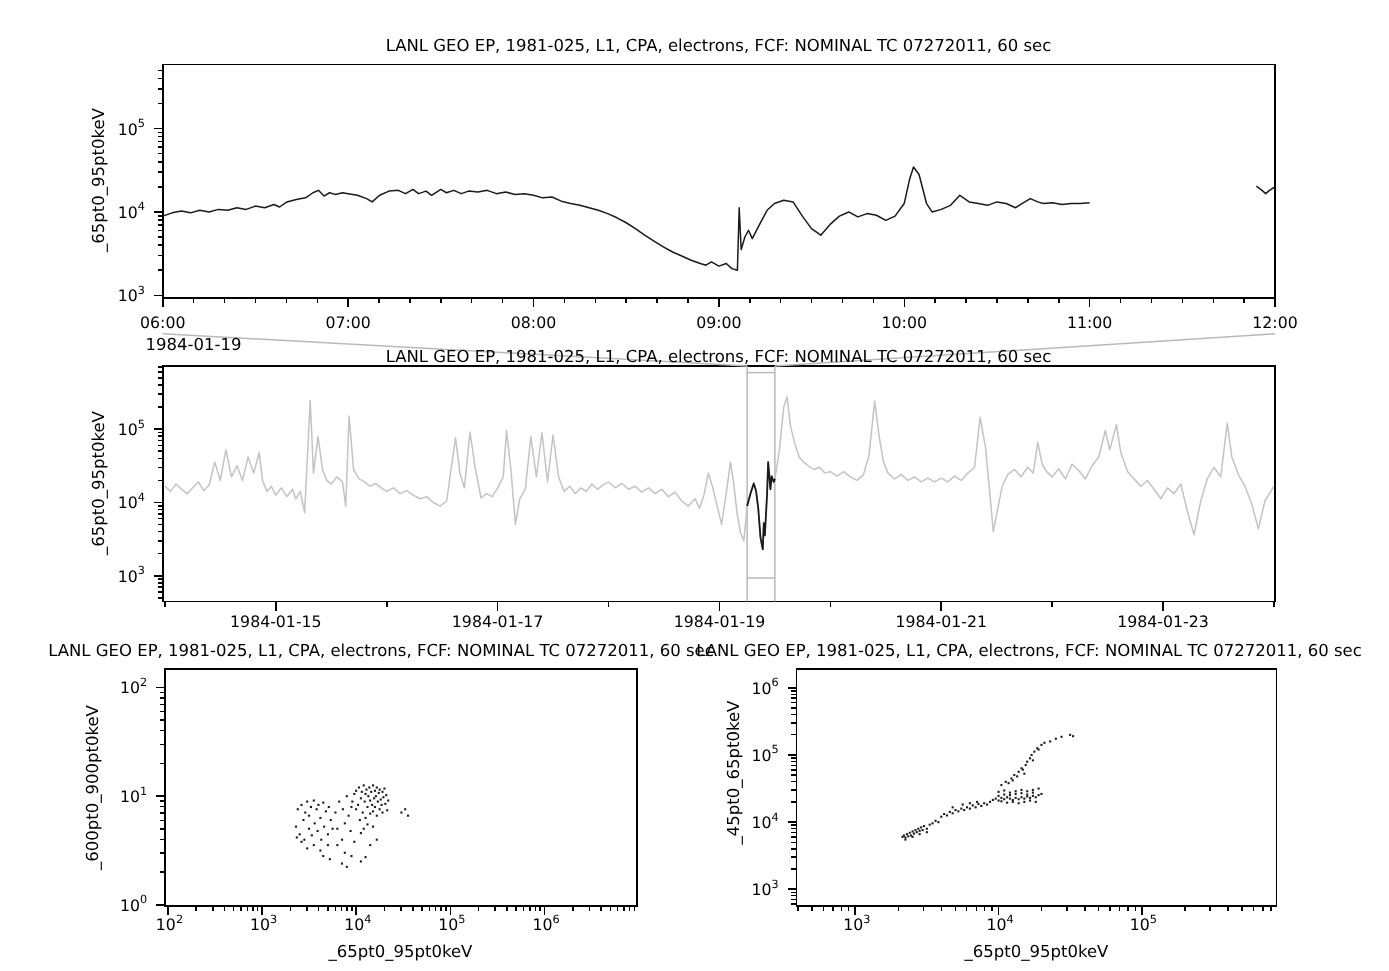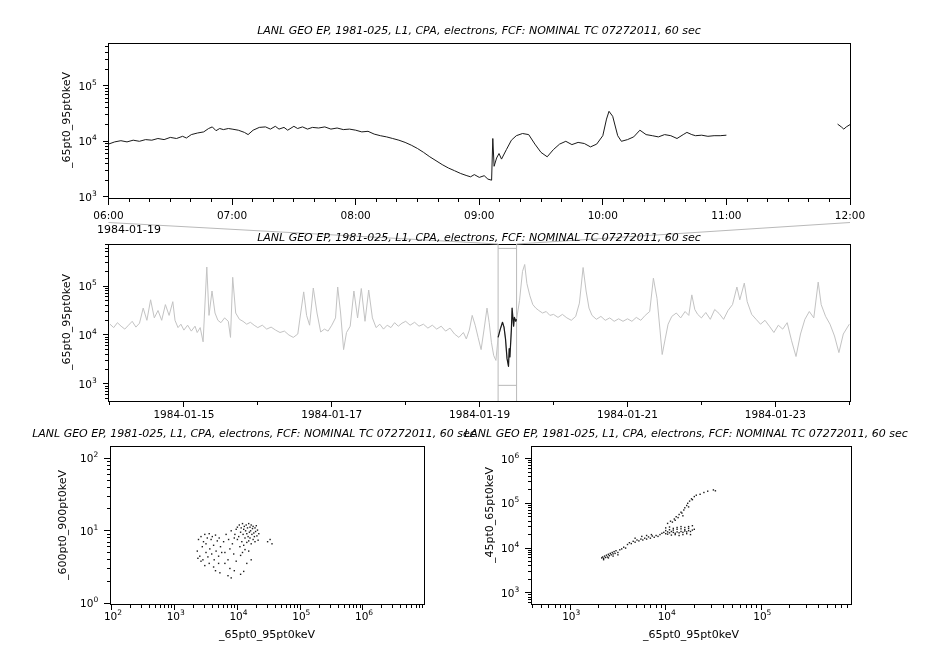--- a/index.html
+++ b/index.html
@@ -1,19 +1,19 @@
 <!DOCTYPE html>
 <html><head>
 <meta charset="utf-8">
 <style>
   html,body{margin:0;padding:0;background:#fff;}
   .canvas{position:relative;width:926px;height:647px;background:#fff;
           font-family:"DejaVu Sans","Liberation Sans",sans-serif;color:#000;overflow:hidden;}
   #plot-svg{position:absolute;left:0;top:0;}
-  .ptitle{position:absolute;transform:translateX(-50%);font-size:11px;white-space:nowrap;font-style:italic;}
+  .ptitle{position:absolute;transform:translateX(-50%);font-size:11px;white-space:nowrap;}
   .ylab{position:absolute;transform:translate(-50%,-50%) rotate(-90deg);font-size:11px;white-space:nowrap;}
   .xlab{position:absolute;transform:translateX(-50%);font-size:11px;white-space:nowrap;}
   .datelab{position:absolute;font-size:11px;white-space:nowrap;}
   svg text{font-family:"DejaVu Sans","Liberation Sans",sans-serif;}
 </style>
 </head>
 <body>
 
 <div class="canvas">
   <svg id="plot-svg" width="926" height="647">

